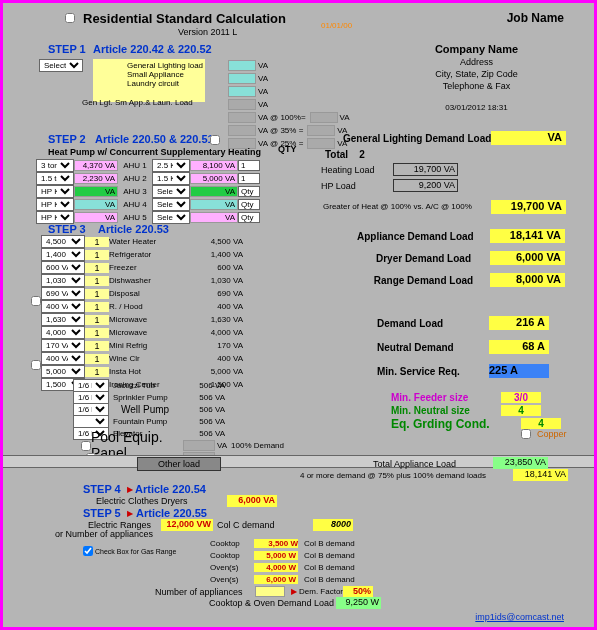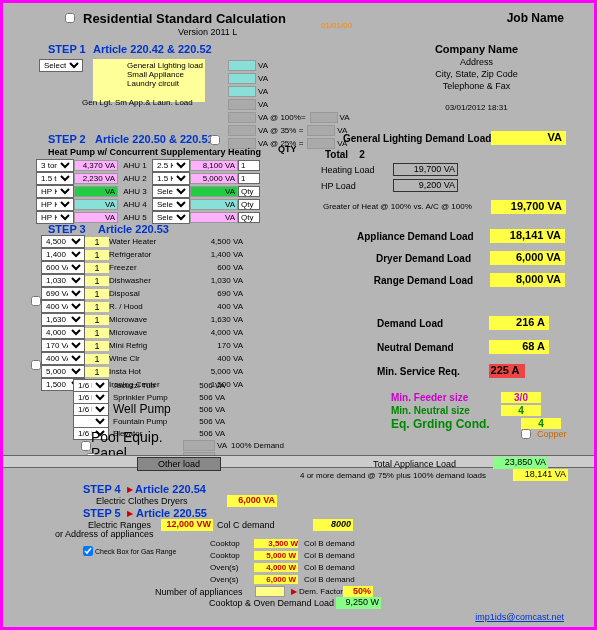--- a/index.html
+++ b/index.html
@@ -240,21 +240,21 @@
   <span style="width:68px;font-size:8px;padding-left:4px">Jacuzzi Tub</span>
   <span class="val-right" style="width:48px;font-size:8px">506 VA</span>
       </div>
       <div class="row-line" style="height: 12px;">
         <select class="select-tiny" style="width:36px"><option>1/6 hp</option></select>
   <span style="width:68px;font-size:8px;padding-left:4px">Sprinkler Pump</span>
   <span class="val-right" style="width:48px;font-size:8px">506 VA</span>
       </div>
       <div class="row-line" style="height: 12px;">
         <select class="select-tiny" style="width:36px"><option>1/6 hp</option></select>
-  <span style="width:68px;font-size:12px;padding-left:4px">Well Pump</span>
+  <span style="width:68px;font-size:10px;padding-left:12px">Well Pump</span>
   <span class="val-right" style="width:48px;font-size:8px">506 VA</span>
       </div>
       <div class="row-line" style="height: 12px;">
         <select class="select-tiny" style="width:36px"><option></option></select>
   <span style="width:68px;font-size:8px;padding-left:4px">Fountain Pump</span>
   <span class="val-right" style="width:48px;font-size:8px">506 VA</span>
       </div>
       <div class="row-line" style="height: 12px;">
         <select class="select-tiny" style="width:36px"><option>1/6 hp</option></select>
   <span style="width:68px;font-size:8px;padding-left:4px">Elevator</span>
@@ -296,21 +296,21 @@
       <div style="height: 24px; display: flex; align-items: center;">
         <span class="big-label" style="width:112px">Demand Load</span>
         <span style="background:#ffff44;width:60px;text-align:right;padding-right:4px;font-weight:bold;font-size:11px;height:14px">216 A</span>
       </div>
       <div style="height: 24px; display: flex; align-items: center;">
         <span class="big-label" style="width:112px">Neutral Demand</span>
         <span style="background:#ffff44;width:60px;text-align:right;padding-right:4px;font-weight:bold;font-size:11px;height:14px">68 A</span>
       </div>
       <div style="height: 24px; display: flex; align-items: center;">
         <span class="big-label" style="width:112px">Min. Service Req.</span>
-        <span style="background:#ef4444;width:36px;text-align:center;padding-right:4px;font-weight:bold;font-size:11px;height:14px">225 A</span>
+        <span style="background:#3b82f6;width:60px;text-align:left;padding-right:4px;font-weight:bold;font-size:11px;height:14px">225 A</span>
       </div>
     </div>
   <div class="abs" style="left:388px;top:388px" id="step3sizes">
       <div style="height: 13px; display: flex; align-items: center;">
         <span style="width:110px;font-weight:bold;font-size:10px;color:#cc00cc">Min. Feeder size</span>
         <span style="background:#ffff44;width:40px;text-align:center;font-weight:bold;font-size:10px;color:#cc00cc">3/0</span>
       </div>
       <div style="height: 13px; display: flex; align-items: center;">
         <span style="width:110px;font-weight:bold;font-size:10px;color:#008800">Min. Neutral size</span>
         <span style="background:#ffff44;width:40px;text-align:center;font-weight:bold;font-size:10px;color:#008800">4</span>
@@ -337,21 +337,21 @@
   <div class="abs" style="left:93px;top:493px;font-size:9px">Electric Clothes Dryers</div>
   <div class="abs yellow-bg" style="left:224px;top:492px;width:50px;text-align:right;font-size:9px;font-weight:bold;color:#cc0000;height:12px;padding-right:2px">6,000 VA</div>
 
   <div class="abs step-label" style="left:80px;top:504px">STEP 5</div>
   <span class="abs red-arrow" style="left:124px;top:506px">▶</span>
   <div class="abs article-label" style="left:133px;top:504px">Article 220.55</div>
   <div class="abs" style="left:85px;top:517px;font-size:9px">Electric Ranges</div>
   <div class="abs yellow-bg" style="left:158px;top:516px;width:52px;text-align:right;font-size:9px;font-weight:bold;color:#cc0000;height:12px;padding-right:2px">12,000 VW</div>
   <div class="abs" style="left:214px;top:517px;font-size:9px">Col C demand</div>
   <div class="abs yellow-bg" style="left:310px;top:516px;width:40px;text-align:right;font-size:9px;font-style:italic;font-weight:bold;height:12px;padding-right:2px">8000</div>
-  <div class="abs" style="left:52px;top:526px;font-size:9px">or Address of appliances</div>
+  <div class="abs" style="left:52px;top:526px;font-size:9px">or Number of appliances</div>
   <input type="checkbox" class="abs checkbox-sm" style="left: 80px; top: 543px;" checked="">
   <div class="abs" style="left:92px;top:545px;font-size:7px">Check Box for Gas Range</div>
 
   <div class="abs" style="left:207px;top:534px" id="step5rows">
       <div class="row-line" style="height: 12px;">
         <span style="width:44px;font-size:8px">Cooktop</span>
   <span class="yellow-bg" style="width:44px;text-align:right;font-size:8px;color:#cc0000;font-weight:bold;padding-right:0">3,500 W</span>
   <span style="width:70px;font-size:8px;padding-left:6px">Col B demand</span>
       </div>
       <div class="row-line" style="height: 12px;">

